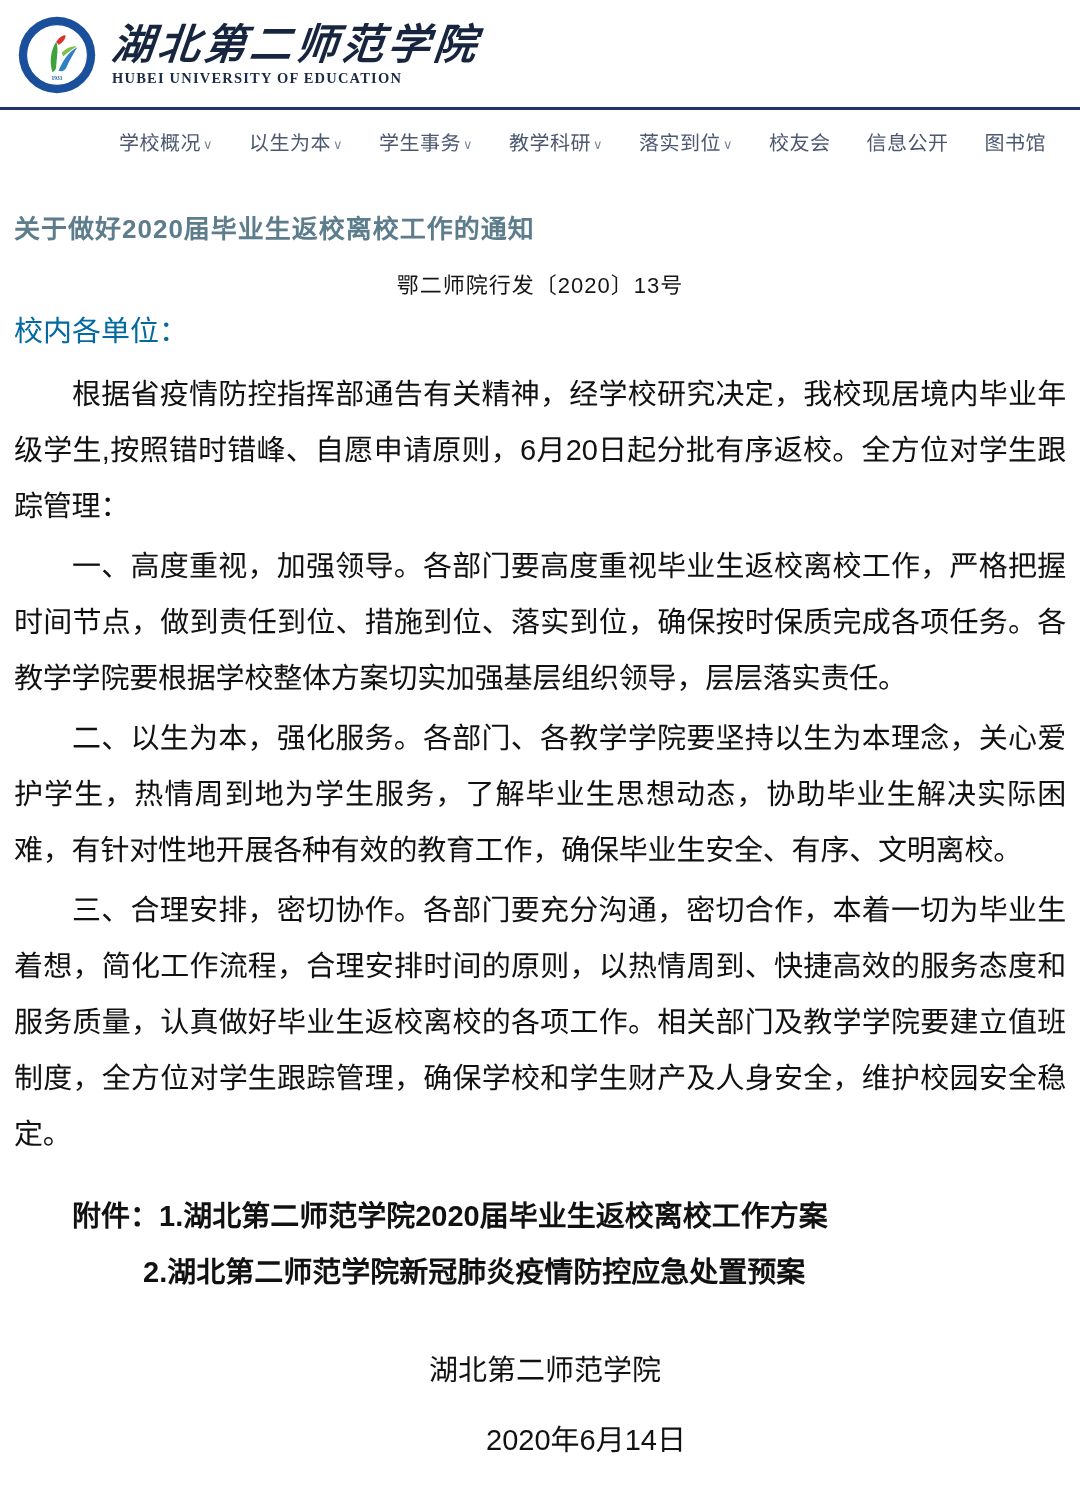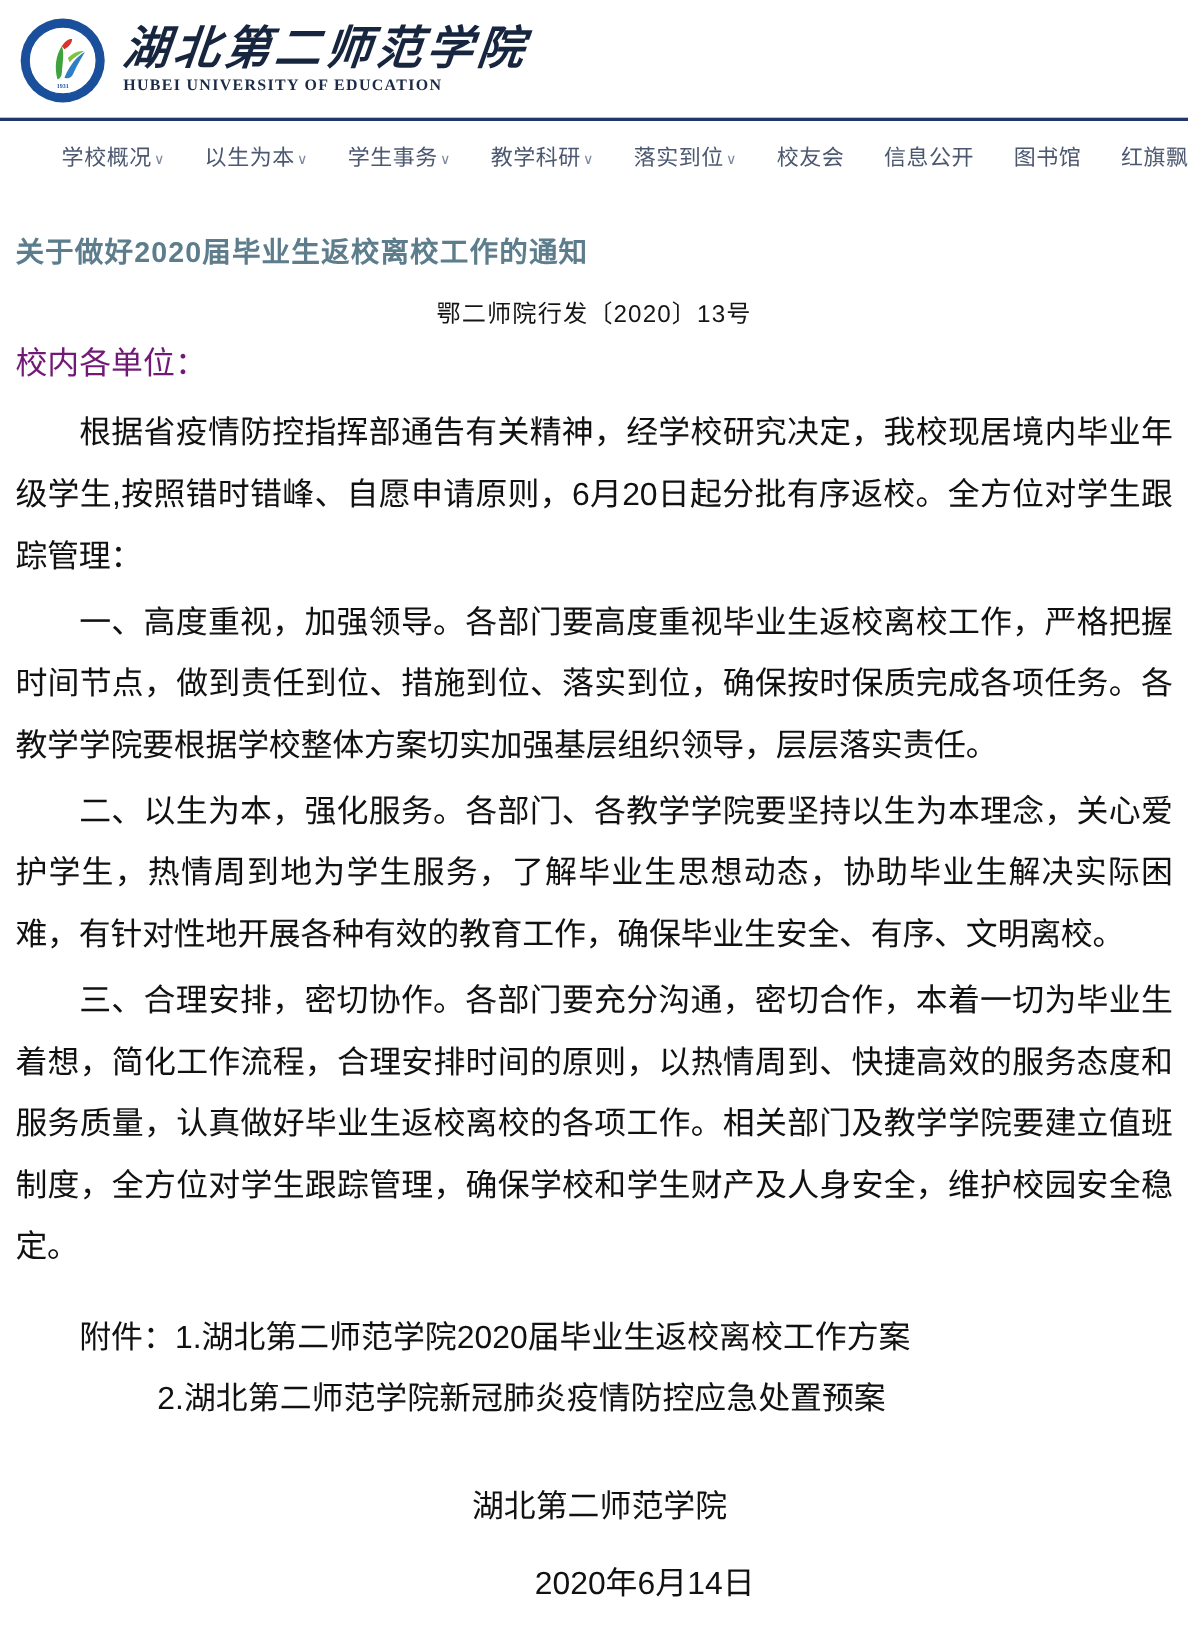--- a/index.html
+++ b/index.html
@@ -76,21 +76,21 @@
     color: #1b2a46;
     margin-top: 3px;
     white-space: nowrap;
   }
 
   
   .navbar {
     height: 62px;
     display: flex;
     align-items: center;
-    padding-left: 56px;
+    padding-left: 119px;
     box-sizing: border-box;
     background: #ffffff;
     overflow: hidden;
     white-space: nowrap;
   }
   .nav-item {
     font-size: 20px;
     color: #4c5870;
     margin-right: 36px;
     letter-spacing: 0.5px;
@@ -127,37 +127,38 @@
     color: #151515;
     letter-spacing: 1px;
     margin: 22px 0 18px 0;
     font-family: "Liberation Sans", "DejaVu Sans", sans-serif;
   }
   .salutation {
     font-size: 29px;
     line-height: 1.0;
     margin: 18px 0 20px 0;
     letter-spacing: 0px;
-    color: #701a75;
+    color: #0369a1;
   }
   p.para {
     font-size: 29px;
     line-height: 56px;
     margin: 0 0 4px 0;
     text-indent: 2em;
     text-align: justify;
     text-justify: inter-ideograph;
     color: #111;
     letter-spacing: -0.2px;
   }
   .attach-block {
     margin-top: 26px;
     font-size: 29px;
     line-height: 56px;
     color: #111;
+    font-weight: bold;
   }
   .attach-line {
     text-indent: 2em;
   }
   .attach-line.sub {
     text-indent: 4.45em;
   }
   .sign-block {
     margin-top: 42px;
     font-size: 29px;

